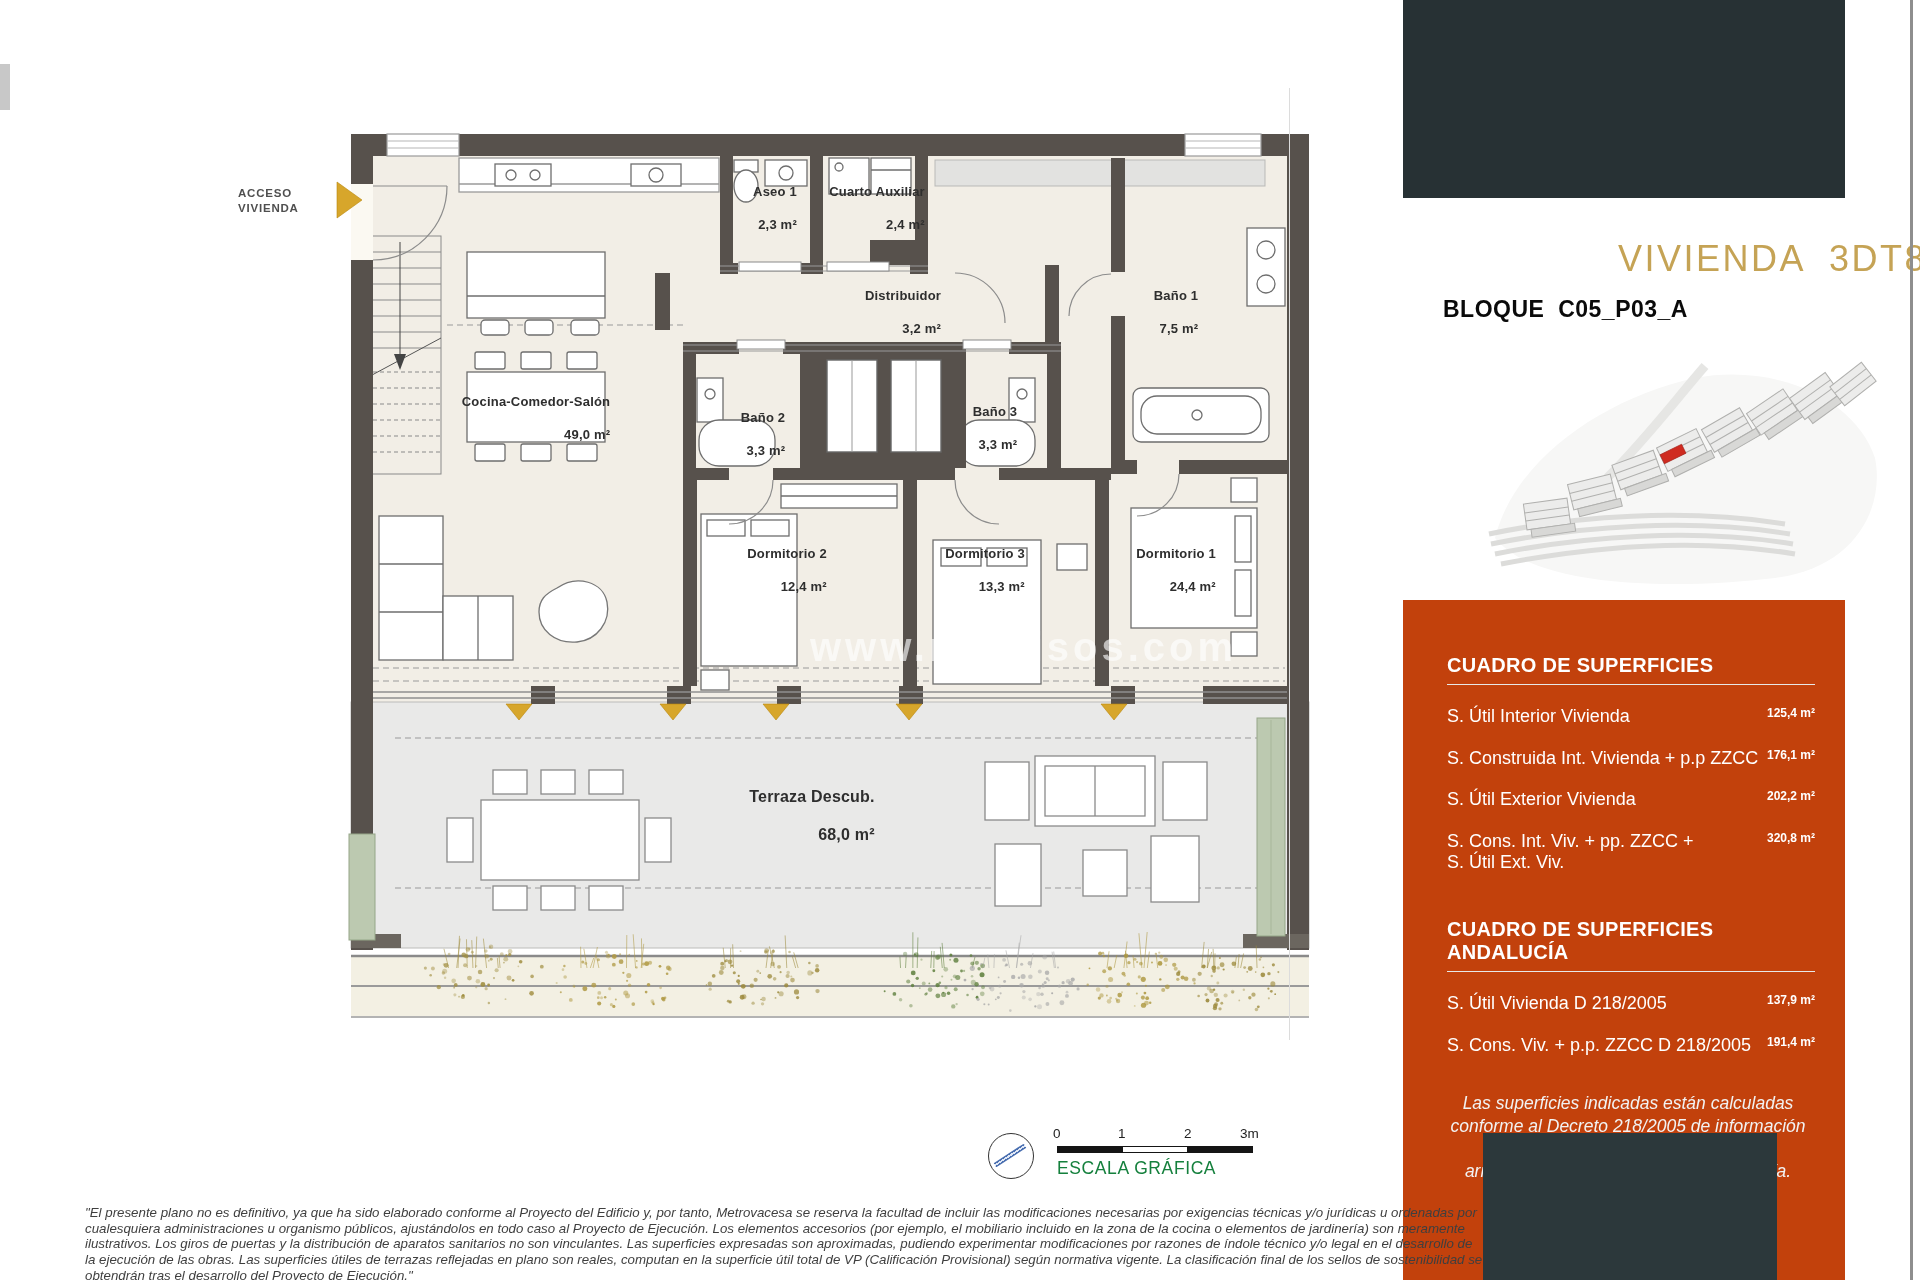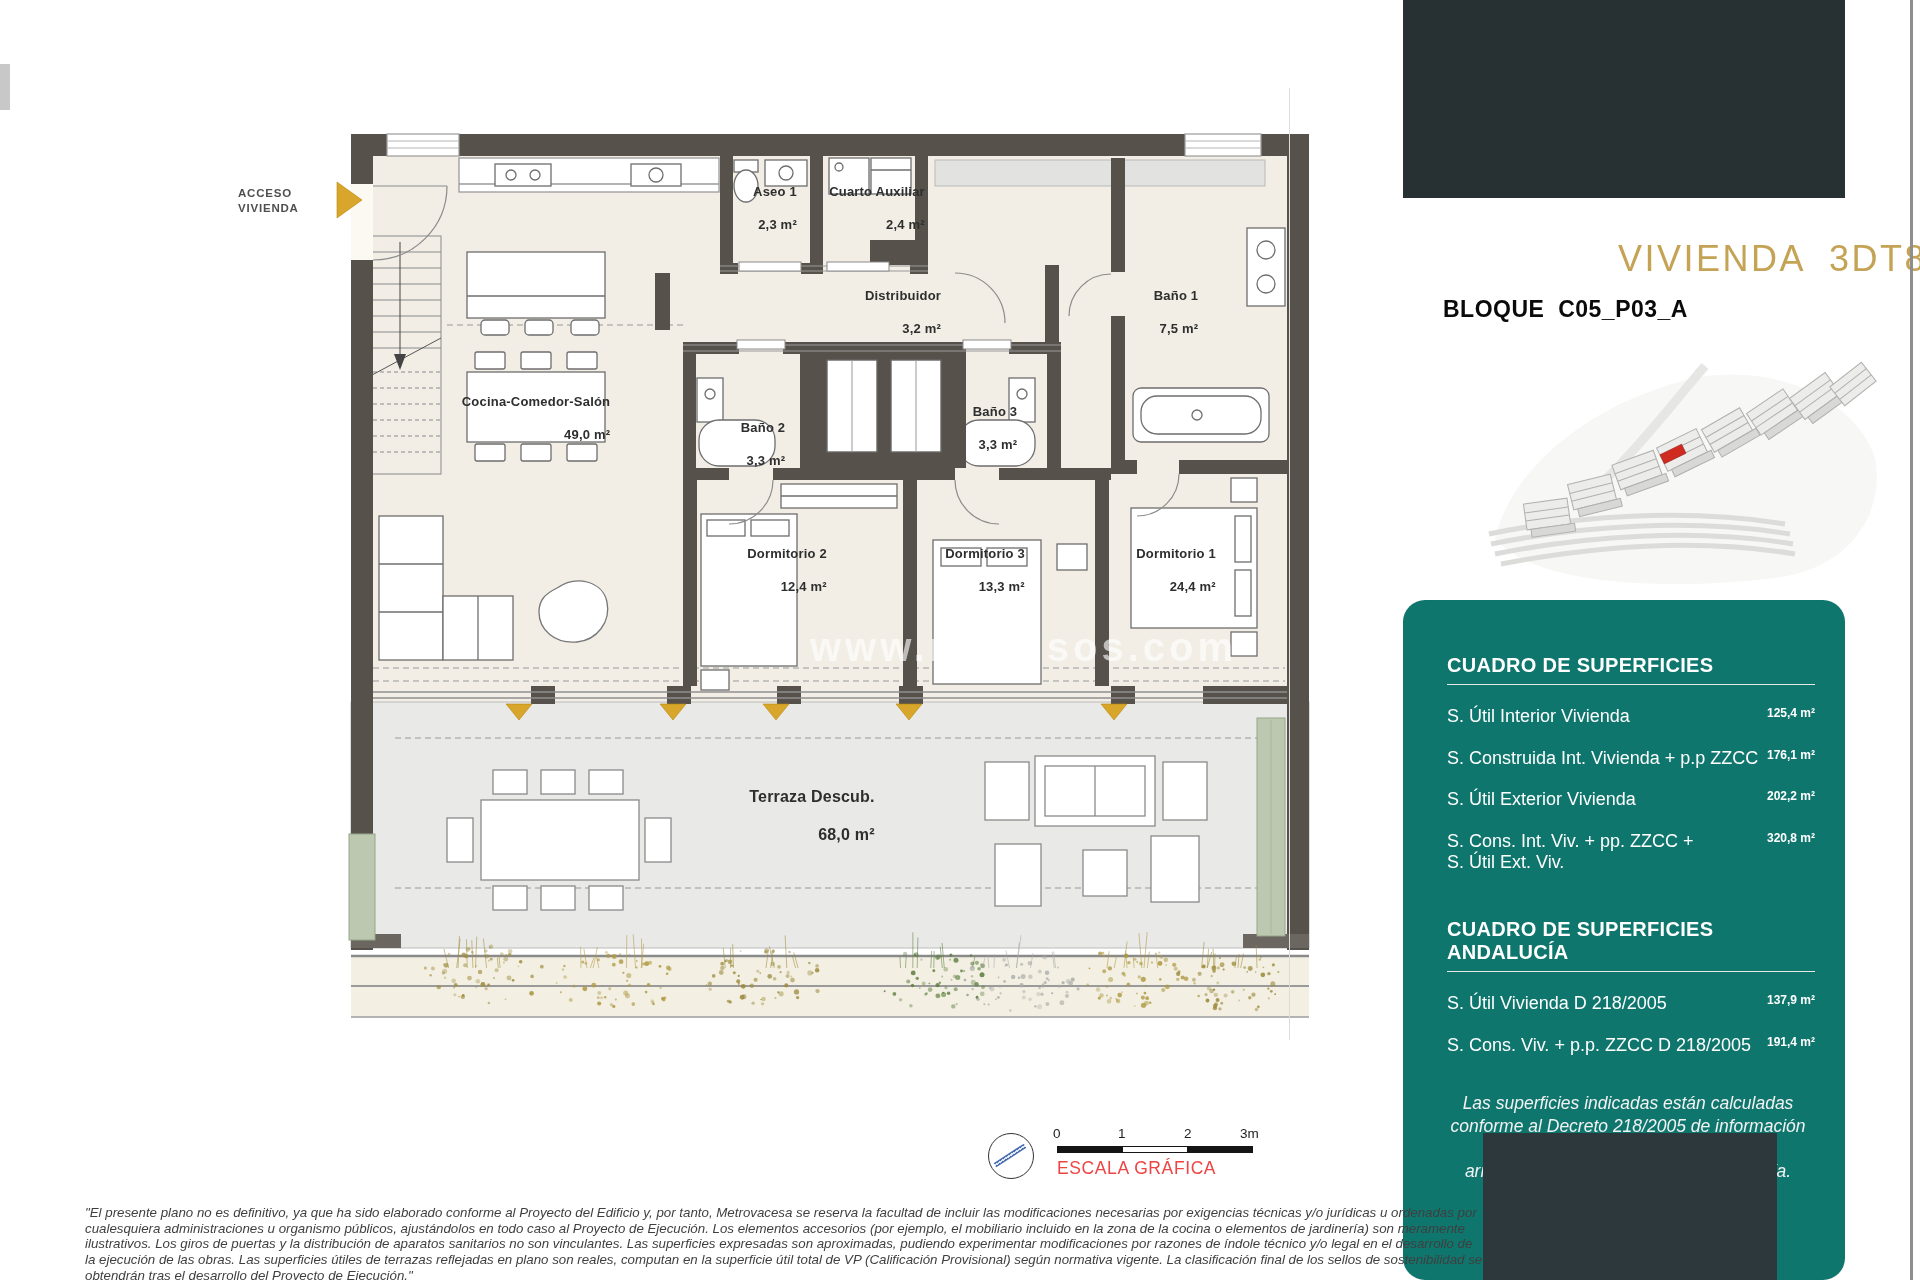--- a/index.html
+++ b/index.html
@@ -19,22 +19,22 @@
                 color:#4f4f4f;letter-spacing:.8px;line-height:1.3;font-weight:600;}
 
   
   #top-block{left:1403px;top:0;width:442px;height:198px;background:#273134;}
   #unit-title{left:1485px;top:238px;width:442px;text-align:right;font-size:36px;
               letter-spacing:2.5px;color:#c5a355;white-space:pre;}
   #unit-block{left:1443px;top:296px;width:402px;font-size:23px;font-weight:bold;
               color:#0a0a0a;letter-spacing:.5px;white-space:pre;}
   #render-box{left:1455px;top:338px;width:450px;height:262px;}
 
-  #side-panel{left:1403px;top:600px;width:442px;height:680px;background:#0f766e;
-              color:#fff;box-sizing:border-box;padding:54px 30px 16px 44px;border-radius:22px;}
+  #side-panel{left:1403px;top:600px;width:442px;height:680px;background:#c2410c;
+              color:#fff;box-sizing:border-box;padding:54px 30px 16px 44px;}
   #side-panel .inner-shade{position:absolute;left:80px;top:533px;width:294px;height:147px;
               background:#2c383b;}
   .tbl-heading{font-size:20px;font-weight:bold;letter-spacing:.3px;}
   .tbl-rule{height:1px;background:#e8e8e8;margin:7px 0 2px 0;}
   .tbl-row{display:flex;justify-content:space-between;align-items:flex-start;margin-top:21px;}
   .tbl-row .lbl{font-size:18px;line-height:1.15;}
   .tbl-row .val{font-size:12px;font-weight:bold;white-space:nowrap;margin-left:8px;}
   #table2{margin-top:46px;}
   #panel-note{margin-top:36px;padding:0 6px 0 0;text-align:center;font-style:italic;
               font-size:17.5px;line-height:1.3;color:#f2f2f2;}
@@ -42,21 +42,21 @@
   
   .compass{left:988px;top:1133px;width:44px;height:44px;border:1.6px solid #333;
            border-radius:50%;background:#fff;}
   .compass .needle{position:absolute;left:3px;top:19px;width:36px;height:5px;border-radius:1px;
            background:linear-gradient(#4a6fb0 32%,#dfe7f5 32% 68%,#4a6fb0 68%);
            transform:rotate(-33deg);}
   .scale-seg{top:1146px;height:7px;}
   .seg-dark{background:#151515;}
   .seg-light{background:#fff;border:1.2px solid #151515;box-sizing:border-box;}
   .scale-tick{top:1126px;font-size:13.5px;color:#222;}
-  #scale-caption{left:1057px;top:1158px;font-size:17.5px;color:#ef4444;letter-spacing:.6px;}
+  #scale-caption{left:1057px;top:1158px;font-size:17.5px;color:#15803d;letter-spacing:.6px;}
 
   
   #disclaimer{left:85px;top:1205px;width:1330px;font-style:italic;font-size:13.3px;
               line-height:15.7px;color:#3f3f3f;}
   #disclaimer div{white-space:nowrap;}
 
   
   #plan-frame-line{left:1289px;top:88px;width:1px;height:952px;background:#dcdcdc;}
   #page-right-border{left:1910px;top:0;width:3px;height:1280px;background:#8e8e8e;}
   #left-edge-tab{left:0;top:64px;width:10px;height:46px;background:#c8c8c8;}
@@ -769,21 +769,21 @@
         <div class="rl-area">2,4 m²</div>
       </div>
     <div class="room-label" style="left:568px;top:166px">
         <div class="rl-name">Distribuidor</div>
         <div class="rl-area">3,2 m²</div>
       </div>
     <div class="room-label" style="left:841px;top:166px">
         <div class="rl-name">Baño 1</div>
         <div class="rl-area">7,5 m²</div>
       </div>
-    <div class="room-label" style="left:428px;top:298px">
+    <div class="room-label" style="left:428px;top:288px">
         <div class="rl-name">Baño 2</div>
         <div class="rl-area">3,3 m²</div>
       </div>
     <div class="room-label" style="left:660px;top:282px">
         <div class="rl-name">Baño 3</div>
         <div class="rl-area">3,3 m²</div>
       </div>
     <div class="room-label" style="left:452px;top:424px">
         <div class="rl-name">Dormitorio 2</div>
         <div class="rl-area">12,4 m²</div>

